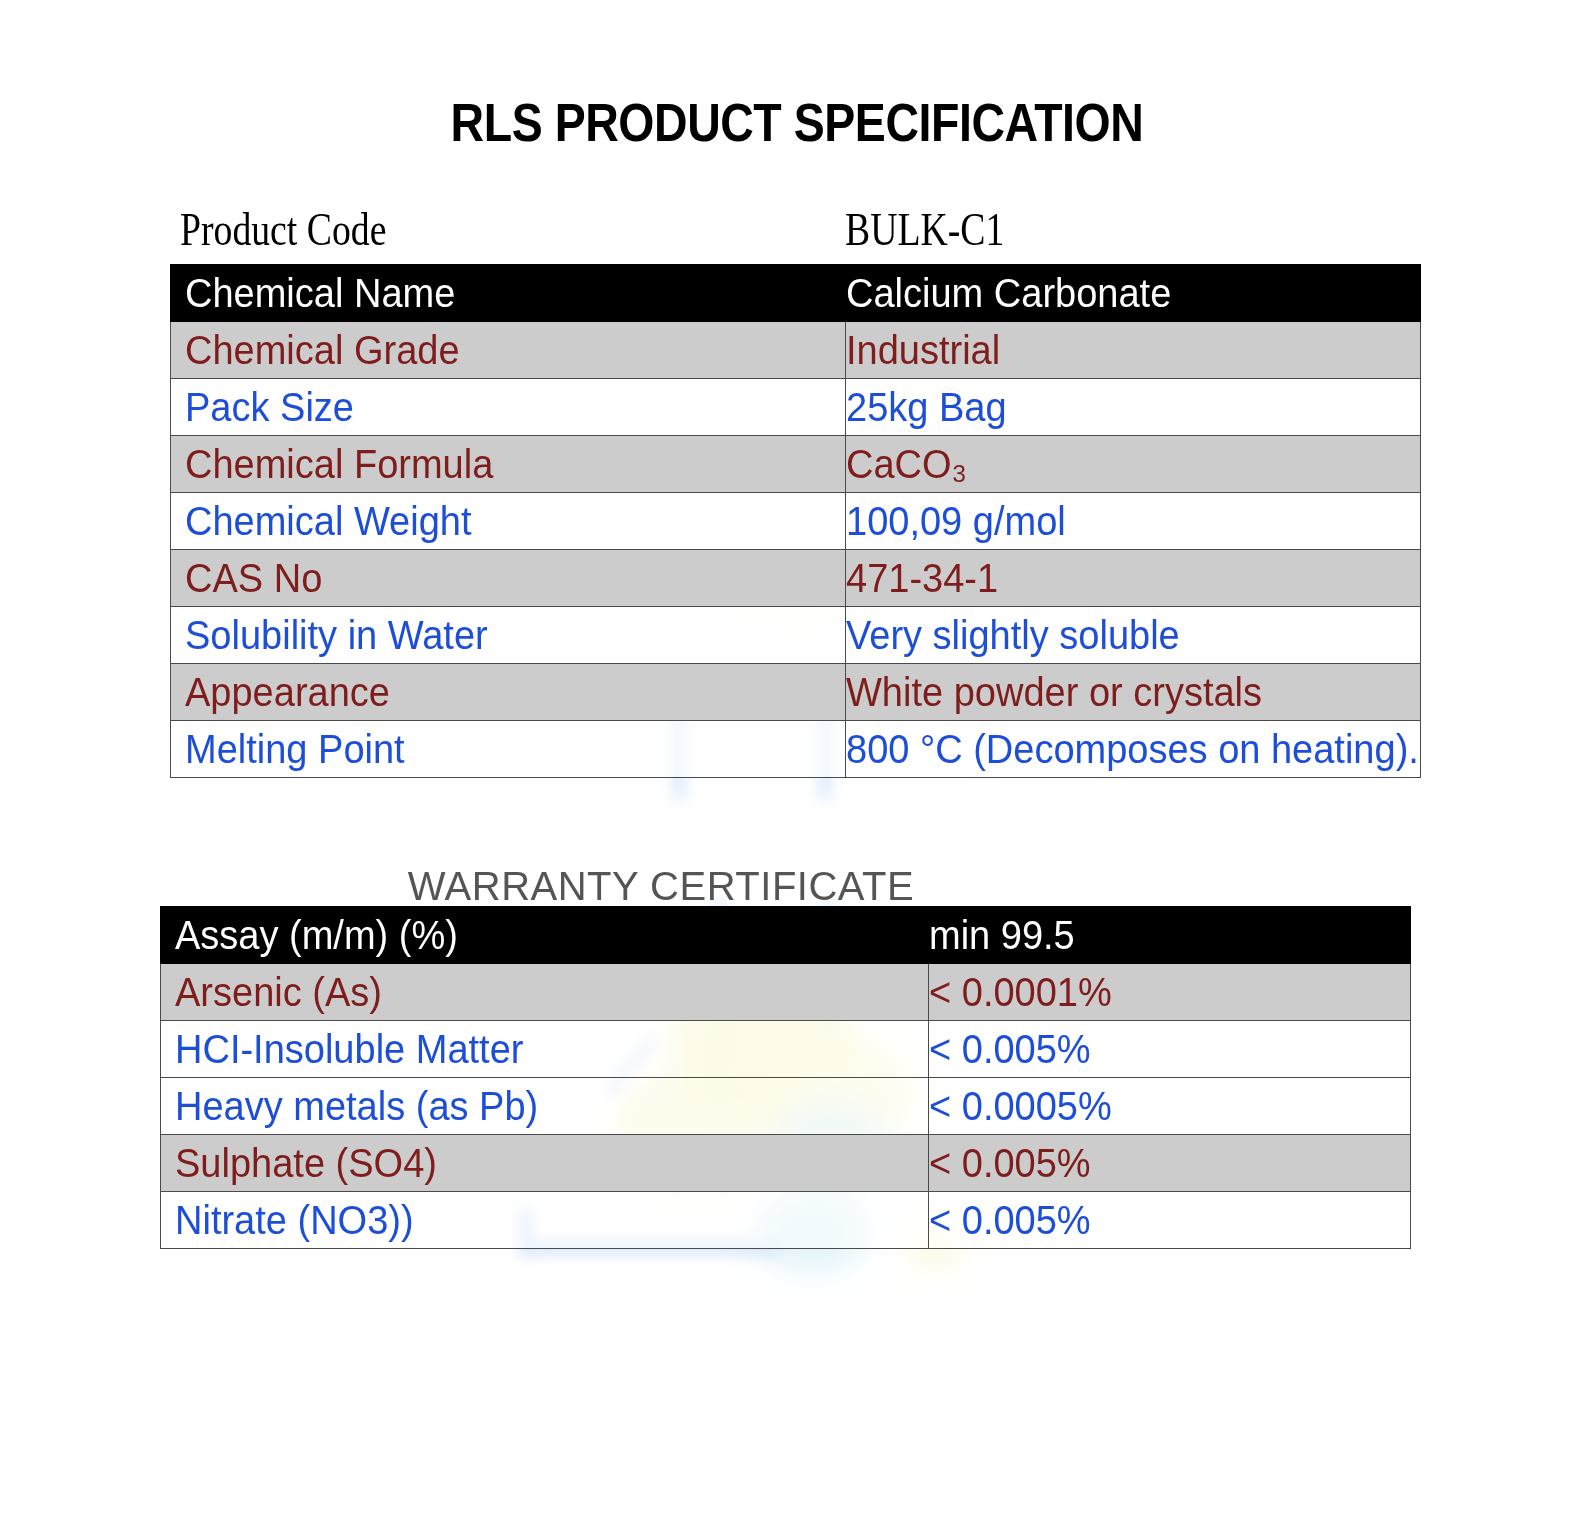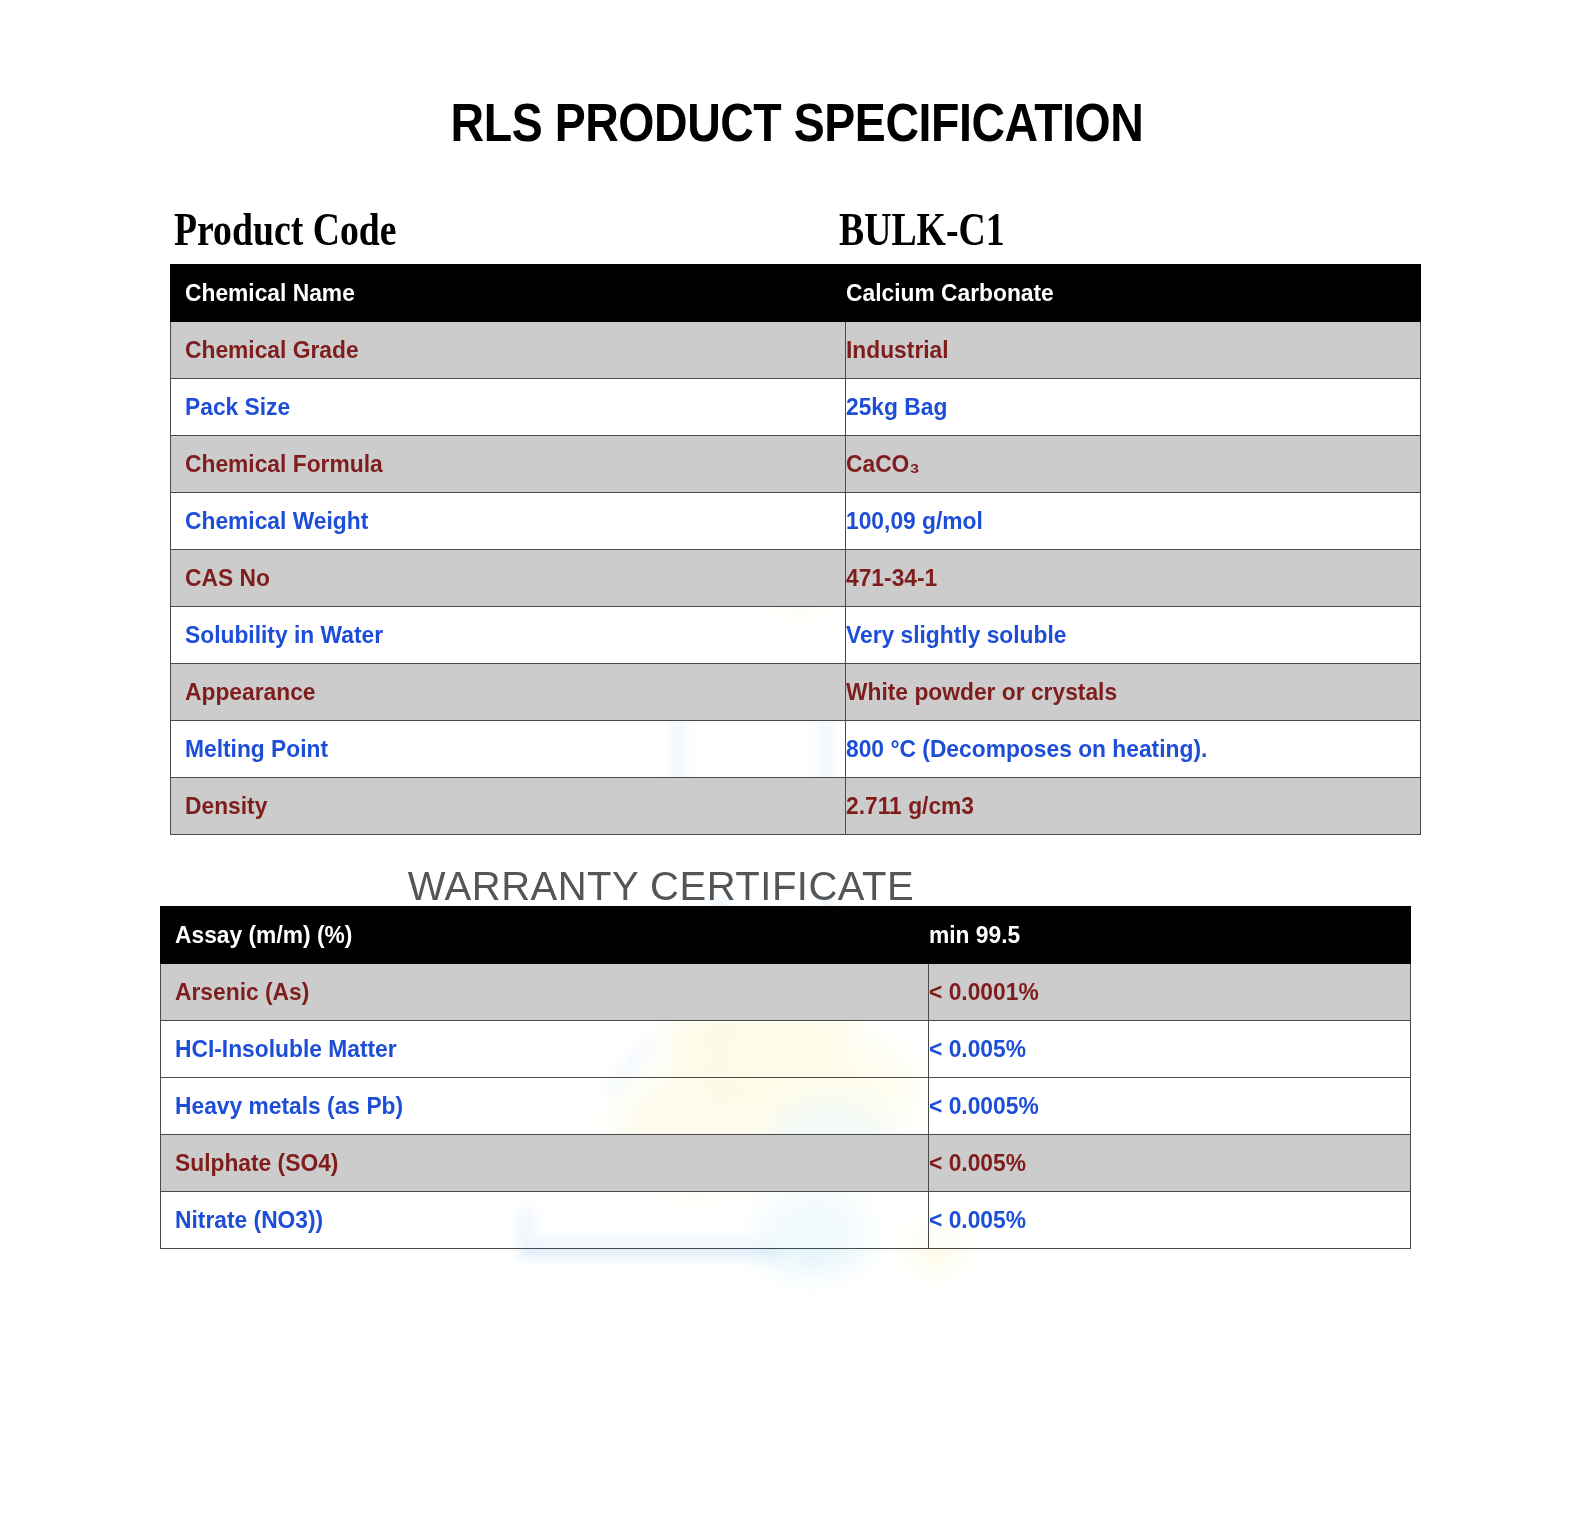--- a/index.html
+++ b/index.html
@@ -50,26 +50,26 @@
     letter-spacing: -0.5px;
     line-height: 60px;
     transform: scaleX(0.86);
     transform-origin: center top;
     white-space: nowrap;
   }
 
   
   #product-code-row {
     position: absolute;
-    left: 164px;
+    left: 170px;
     top: 172px;
     width: 1250px;
     height: 56px;
     font-family: "Liberation Serif", serif;
-    font-weight: bold;
+    font-weight: normal;
     font-size: 46px;
     line-height: 56px;
     white-space: nowrap;
   }
   #product-code-row .pc-label {
     position: absolute;
     left: 10px;
     top: 0;
     transform: scaleX(0.82);
     transform-origin: left top;
@@ -87,22 +87,22 @@
     position: absolute;
     border-collapse: collapse;
     table-layout: fixed;
     border: 1px solid #3c3c3c;
     background: transparent;
   }
   .spec-table td {
     border: 1px solid #4a4a4a;
     padding: 0 0 0 14px;
     font-family: "Liberation Sans", sans-serif;
-    font-weight: bold;
-    font-size: 24px;
+    font-weight: normal;
+    font-size: 40px;
     line-height: 40px;
     white-space: nowrap;
     overflow: visible;
     vertical-align: middle;
   }
   .spec-table td .cell-text {
     display: inline-block;
     transform: scaleX(0.95);
     transform-origin: left center;
   }
@@ -241,24 +241,20 @@
           <td class="val"><span class="cell-text">Very slightly soluble</span></td>
         </tr>
         <tr class="row-gray">
           <td class="label"><span class="cell-text">Appearance</span></td>
           <td class="val"><span class="cell-text">White powder or crystals</span></td>
         </tr>
         <tr class="row-white">
           <td class="label"><span class="cell-text">Melting Point</span></td>
           <td class="val"><span class="cell-text">800 °C (Decomposes on heating).</span></td>
         </tr>
-        <tr class="row-gray">
-          <td class="label"><span class="cell-text">Density</span></td>
-          <td class="val"><span class="cell-text">2.711 g/cm3</span></td>
-        </tr>
       </tbody>
   </table>
 
   <div id="warranty-title">WARRANTY CERTIFICATE</div>
 
   <table class="spec-table" id="table-warranty">
     <colgroup>
       <col class="c-label">
       <col class="c-value">
     </colgroup>

